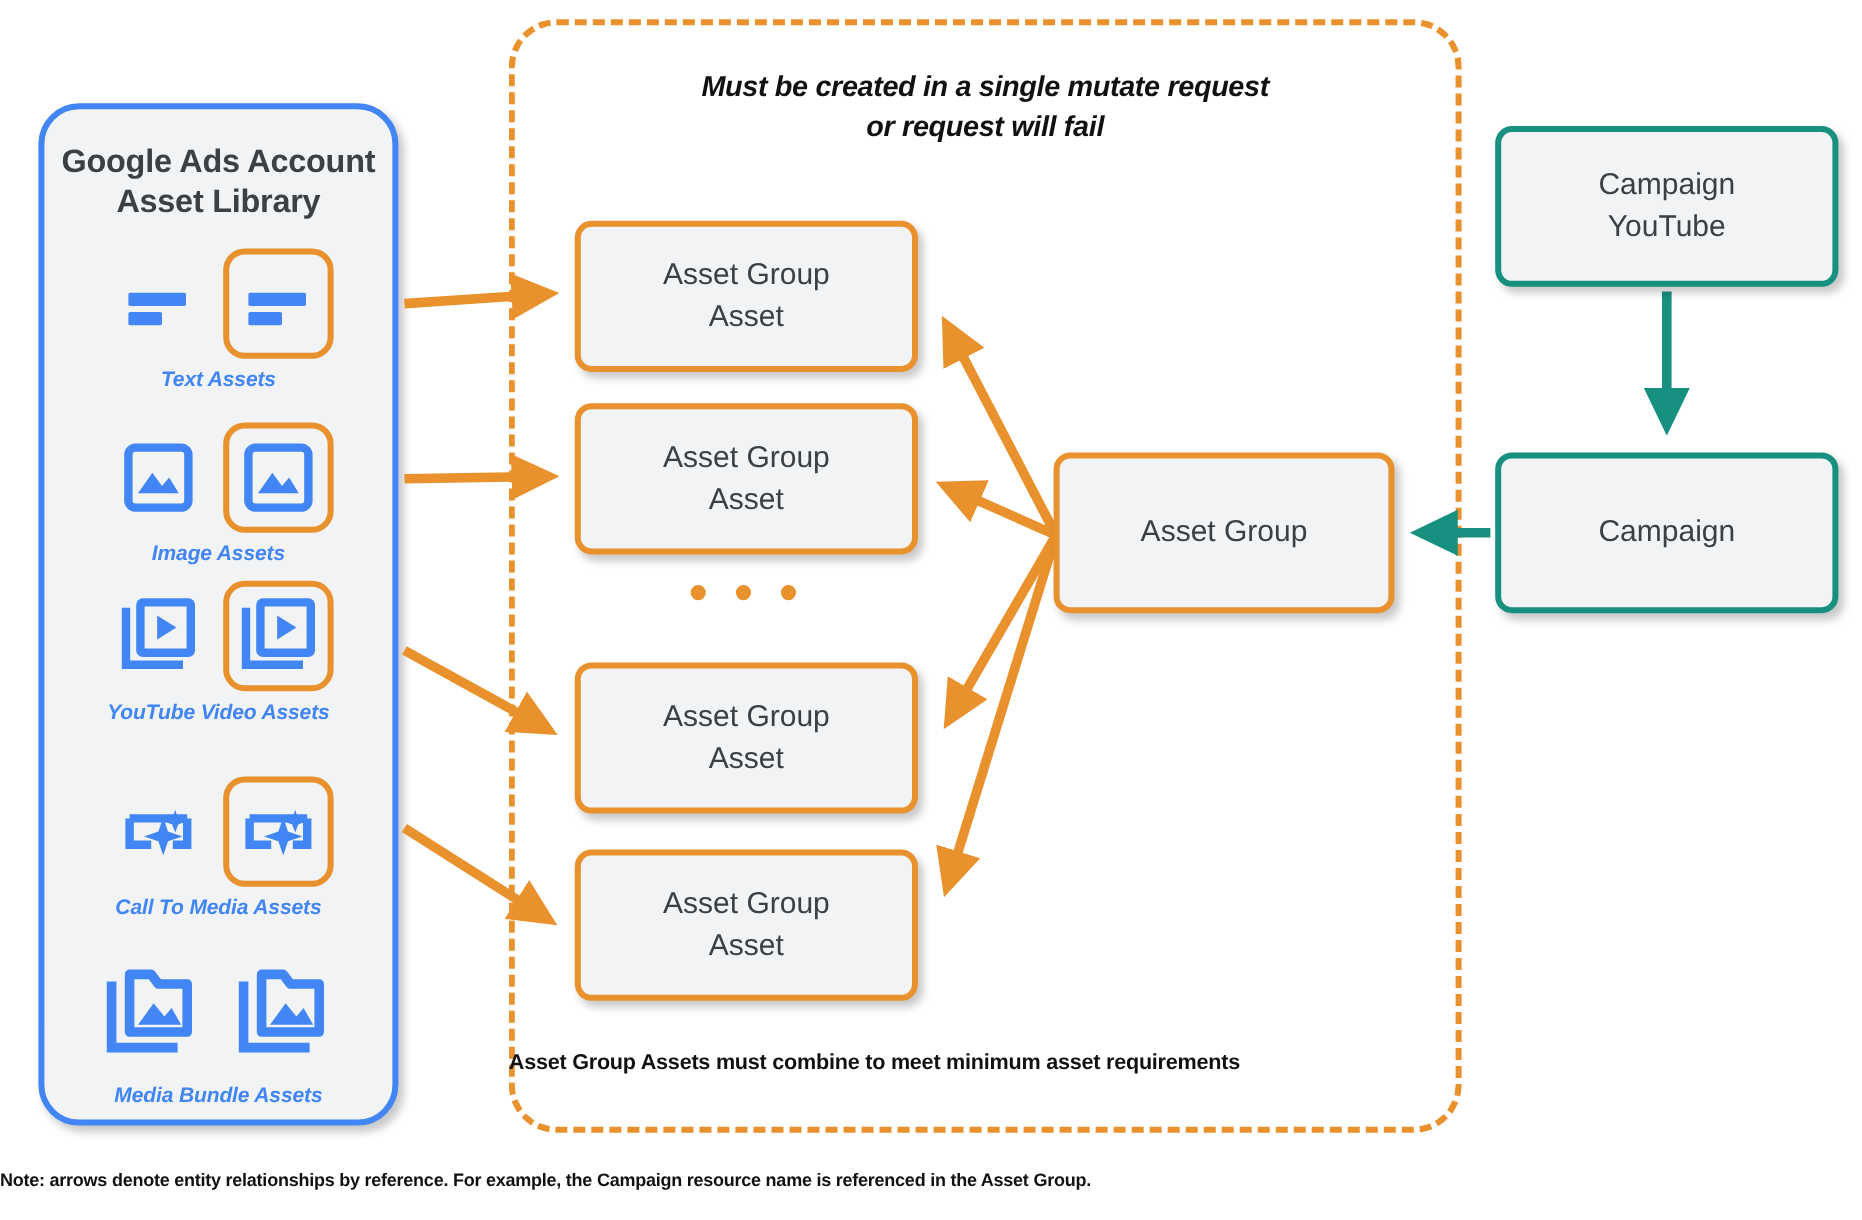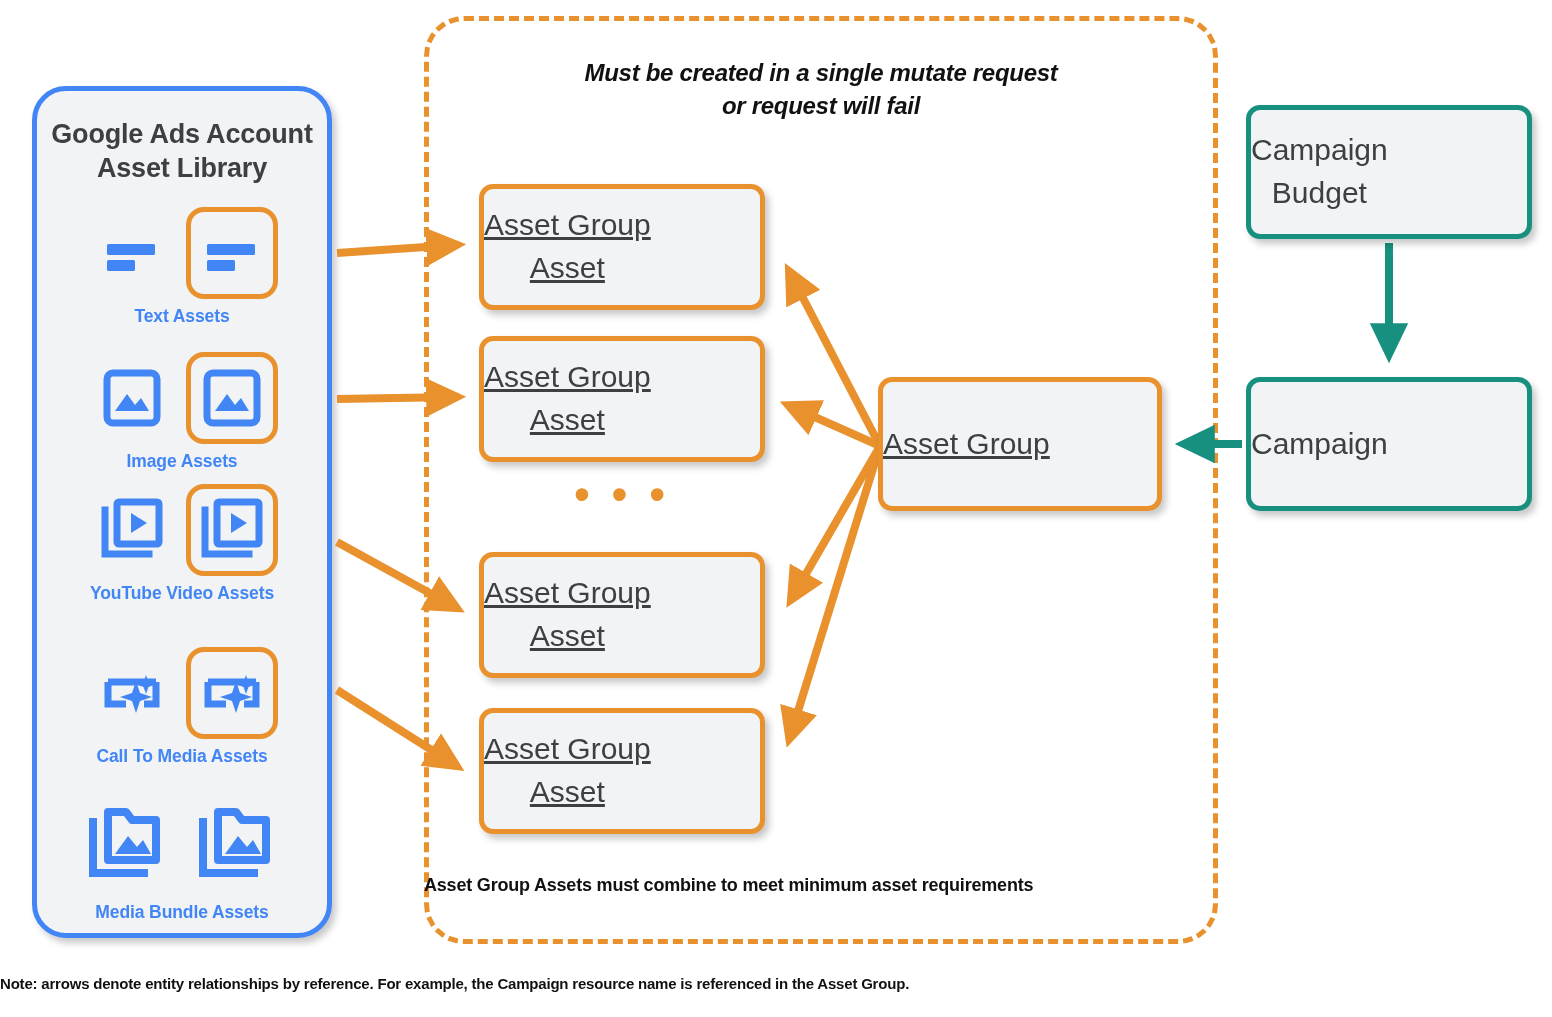--- a/index.html
+++ b/index.html
@@ -41,20 +41,21 @@
     font-weight: bold;
     line-height: 1.27;
     color: #3c4043;
     letter-spacing: -0.2px;
   }
 
   .asset-row {
     position: absolute;
     left: 0;
     width: 100%;
+    font-style: italic;
   }
   .asset-icons {
     position: relative;
     height: 92px;
     display: flex;
     align-items: center;
     justify-content: center;
     gap: 8px;
   }
   .icon-box {
@@ -114,28 +115,29 @@
     letter-spacing: -0.2px;
   }
 
   
   .node {
     position: absolute;
     background: #f1f3f4;
     box-sizing: border-box;
     display: flex;
     align-items: center;
+    justify-content: center;
     text-align: center;
     color: #3c4043;
-    font-size: 30px;
+    font-size: 25px;
     line-height: 1.42;
     border-radius: 14px;
     box-shadow: 4px 5px 7px rgba(0,0,0,0.22);
   }
-  .node.orange { border: 5px solid #e8912d; text-decoration: underline; }
+  .node.orange { border: 5px solid #e8912d; }
   .node.teal   { border: 5px solid #189080; }
 
   .aga-1 { left: 479px; top: 184px;  width: 286px; height: 126px; }
   .aga-2 { left: 479px; top: 336px;  width: 286px; height: 126px; }
   .aga-3 { left: 479px; top: 552px;  width: 286px; height: 126px; }
   .aga-4 { left: 479px; top: 708px;  width: 286px; height: 126px; }
   .asset-group-node { left: 878px; top: 377px; width: 284px; height: 134px; }
   .campaign-budget-node { left: 1246px; top: 105px; width: 286px; height: 134px; }
   .campaign-node { left: 1246px; top: 377px; width: 286px; height: 134px; }
 
@@ -339,21 +341,21 @@
     </div>
   </div>
 
   <div class="node orange asset-group-node">
     <div>Asset Group</div>
   </div>
 
   <div class="node teal campaign-budget-node">
     <div>
       <div>Campaign</div>
-      <div>Budget</div>
+      <div>YouTube</div>
     </div>
   </div>
 
   <div class="node teal campaign-node">
     <div>Campaign</div>
   </div>
 
   <div class="footer-note">Note: arrows denote entity relationships by reference. For example, the Campaign resource name is referenced in the Asset Group.</div>
 
 </div>

